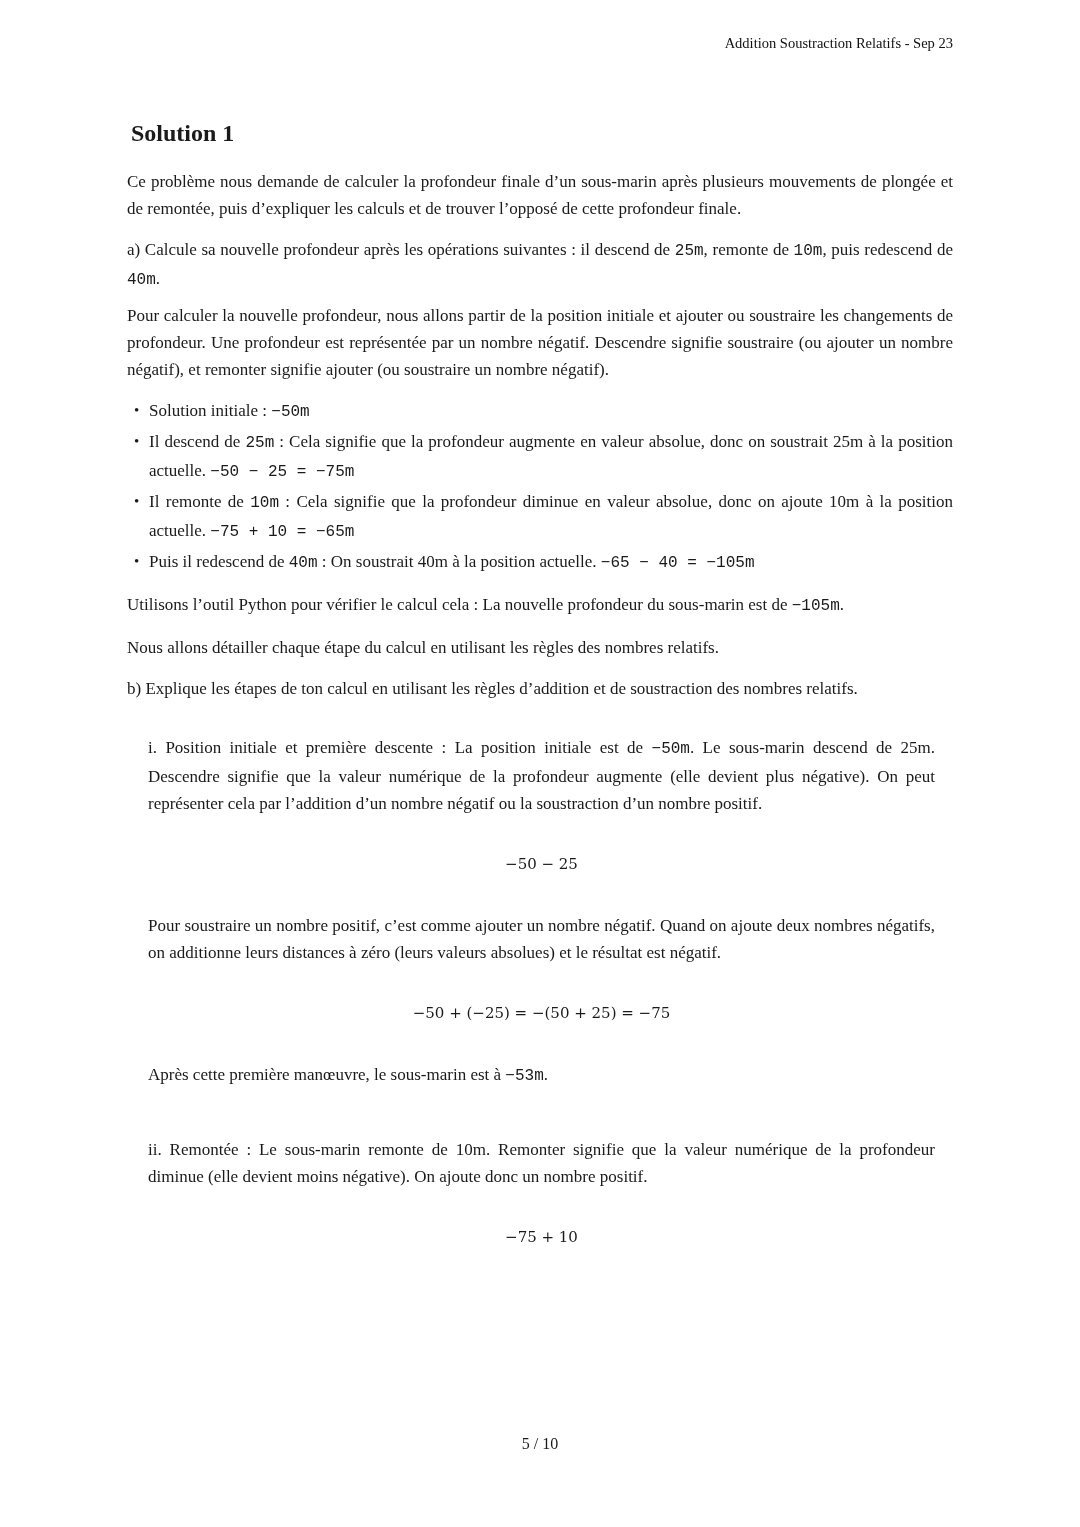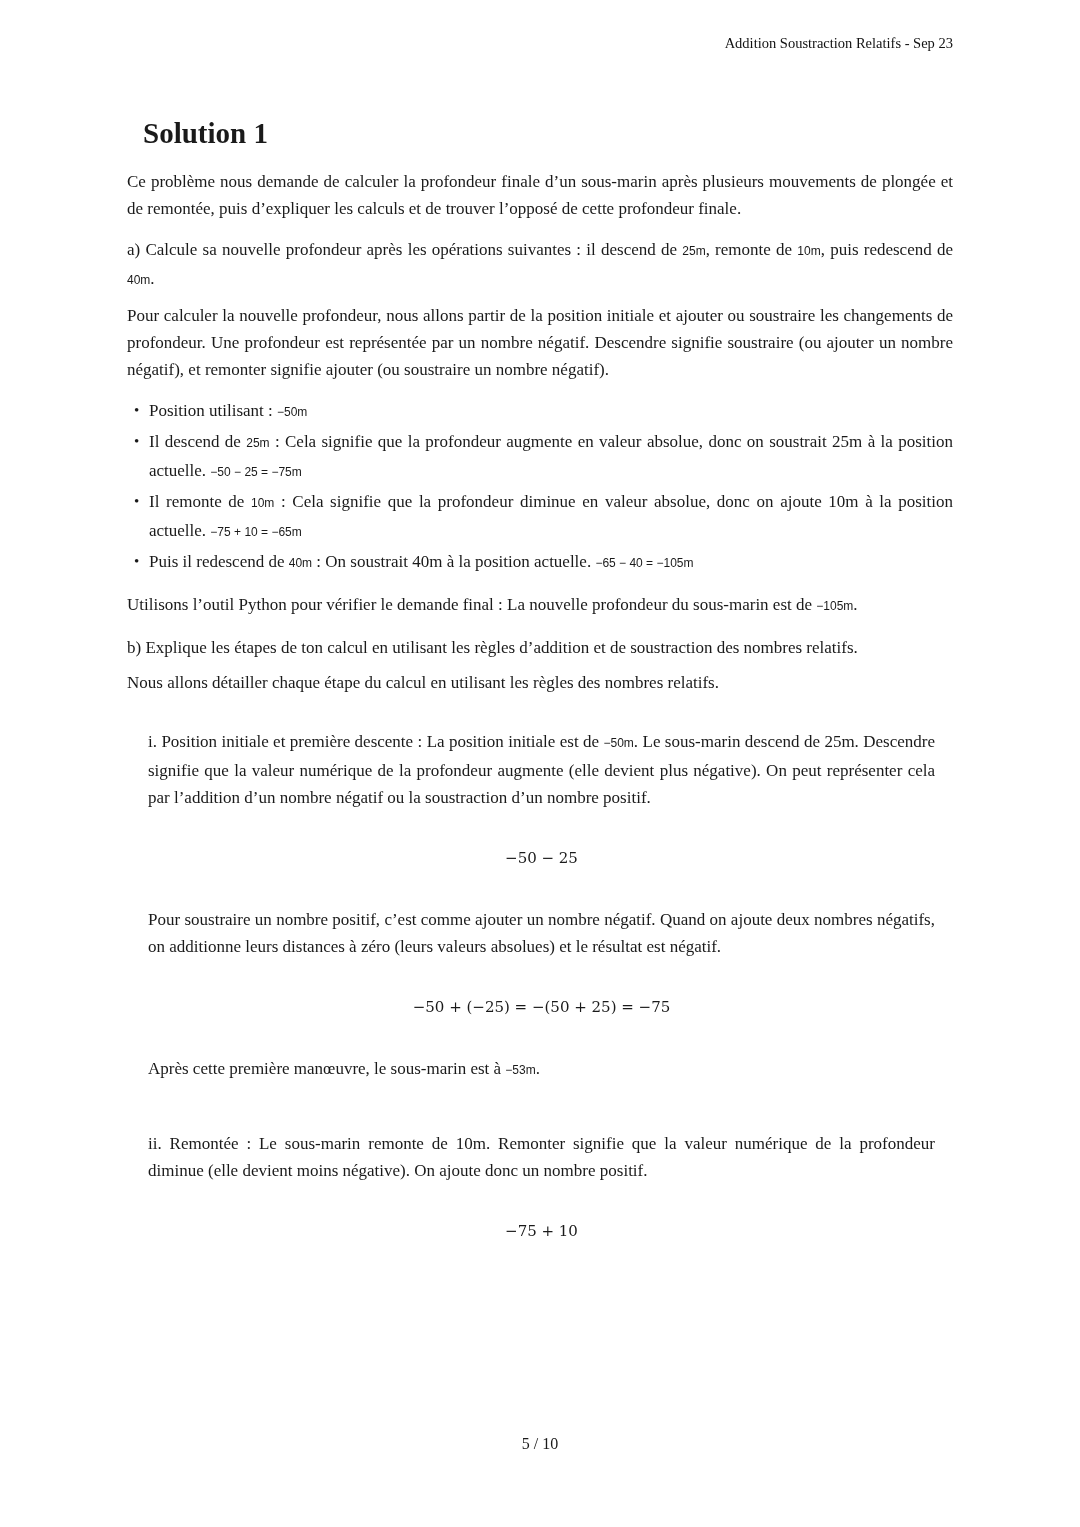--- a/index.html
+++ b/index.html
@@ -19,29 +19,29 @@
   }
   .header {
     position: absolute;
     top: 34px;
     right: 127px;
     font-size: 14.5px;
     line-height: 18px;
     color: #111111;
   }
   .title {
-    font-size: 29px;
+    font-size: 24px;
     line-height: 30px;
     font-weight: 700;
-    margin: 0 0 20px 16px;
+    margin: 0 0 20px 4px;
   }
   .para { margin: 8px 0 14px 0; text-align: justify; }
   .mb0 { margin-bottom: 0; }
   .b { font-weight: 400; }
-  .m { font-family: Liberation Sans, sans-serif; font-size: 12px; }
+  .m { font-family: Liberation Mono, monospace; font-size: 16px; }
   .bullets {
     list-style: none;
     margin: 2px 0 14px 0;
     padding: 0 0 0 7px;
   }
   .bullets li {
     position: relative;
     padding-left: 15px;
     text-align: justify;
     margin: 0 0 2px 0;
@@ -81,30 +81,30 @@
   </div>
 
   <h1 class="title">Solution 1</h1>
 
   <p class="para"><span>Ce problème nous demande de calculer la profondeur finale d’un sous-marin après plusieurs mouvements de plongée et de remontée, puis d’expliquer les calculs et de trouver l’opposé de cette profondeur finale.</span></p>
 
   <p class="para mb0"><span class="b">a) Calcule sa nouvelle profondeur après les opérations suivantes : il descend de </span><span class="m">25m</span><span class="b">, remonte de </span><span class="m">10m</span><span class="b">, puis redescend de </span><span class="m">40m</span><span class="b">.</span></p>
   <p class="para"><span>Pour calculer la nouvelle profondeur, nous allons partir de la position initiale et ajouter ou soustraire les changements de profondeur. Une profondeur est représentée par un nombre négatif. Descendre signifie soustraire (ou ajouter un nombre négatif), et remonter signifie ajouter (ou soustraire un nombre négatif).</span></p>
 
   <ul class="bullets">
-    <li><span class="b">Position utilisant : </span><span class="m">−50m</span></li>
+    <li><span class="b">Solution initiale : </span><span class="m">−50m</span></li>
     <li><span class="b">Il descend de </span><span class="m">25m</span><span class="b"> : </span><span>Cela signifie que la profondeur augmente en valeur absolue, donc on soustrait 25m à la position actuelle. </span><span class="m">−50 − 25 = −75m</span></li>
     <li><span class="b">Il remonte de </span><span class="m">10m</span><span class="b"> : </span><span>Cela signifie que la profondeur diminue en valeur absolue, donc on ajoute 10m à la position actuelle. </span><span class="m">−75 + 10 = −65m</span></li>
     <li><span class="b">Puis il redescend de </span><span class="m">40m</span><span class="b"> : </span><span>On soustrait 40m à la position actuelle. </span><span class="m">−65 − 40 = −105m</span></li>
   </ul>
 
-  <p class="para"><span>Utilisons l’outil Python pour vérifier le demande final : La nouvelle profondeur du sous-marin est de </span><span class="m">−105m</span><span>.</span></p>
+  <p class="para"><span>Utilisons l’outil Python pour vérifier le calcul cela : La nouvelle profondeur du sous-marin est de </span><span class="m">−105m</span><span>.</span></p>
 
+  <p class="para"><span>Nous allons détailler chaque étape du calcul en utilisant les règles des nombres relatifs.</span></p>
   <p class="para mb0"><span class="b">b) Explique les étapes de ton calcul en utilisant les règles d’addition et de soustraction des nombres relatifs.</span></p>
-  <p class="para"><span>Nous allons détailler chaque étape du calcul en utilisant les règles des nombres relatifs.</span></p>
 
   <div class="steps">
     <p class="para"><span>i. </span><span class="b">Position initiale et première descente : </span><span>La position initiale est de </span><span class="m">−50m</span><span>. Le sous-marin descend de 25m. Descendre signifie que la valeur numérique de la profondeur augmente (elle devient plus négative). On peut représenter cela par l’addition d’un nombre négatif ou la soustraction d’un nombre positif.</span></p>
     <div class="math">−50 − 25</div>
     <p class="para"><span>Pour soustraire un nombre positif, c’est comme ajouter un nombre négatif. Quand on ajoute deux nombres négatifs, on additionne leurs distances à zéro (leurs valeurs absolues) et le résultat est négatif.</span></p>
     <div class="math">−50 + (−25) = −(50 + 25) = −75</div>
     <p class="para"><span>Après cette première manœuvre, le sous-marin est à </span><span class="m">−53m</span><span>.</span></p>
     <p class="para gap"><span>ii. </span><span class="b">Remontée : </span><span>Le sous-marin remonte de 10m. Remonter signifie que la valeur numérique de la profondeur diminue (elle devient moins négative). On ajoute donc un nombre positif.</span></p>
     <div class="math">−75 + 10</div>
   </div>

